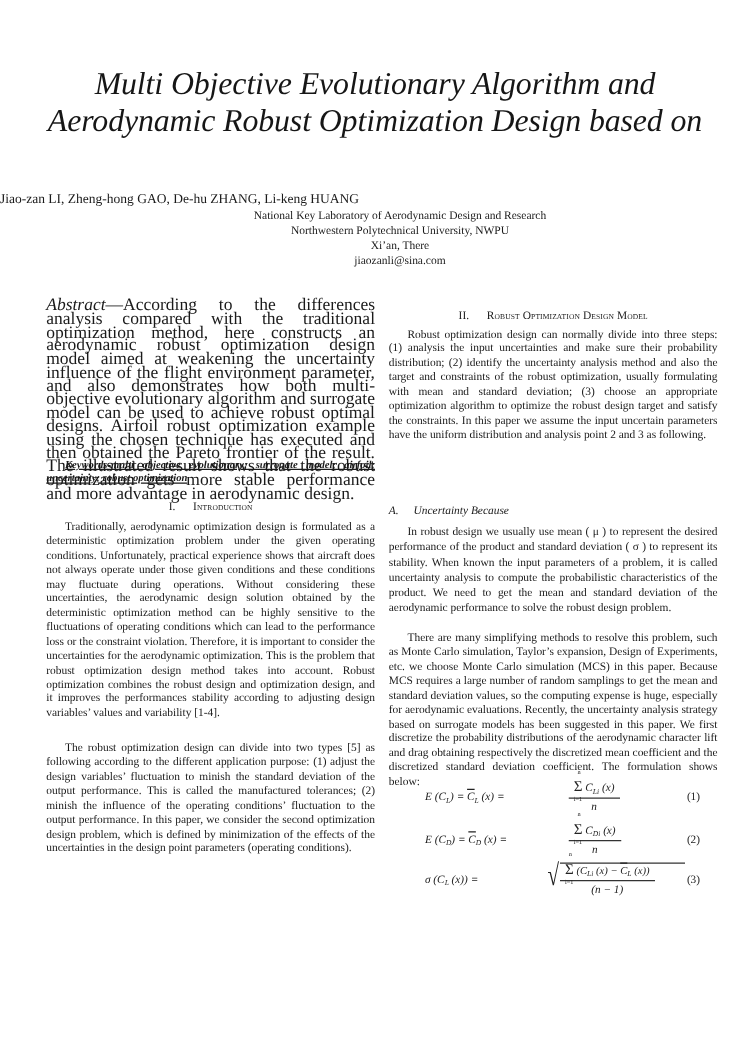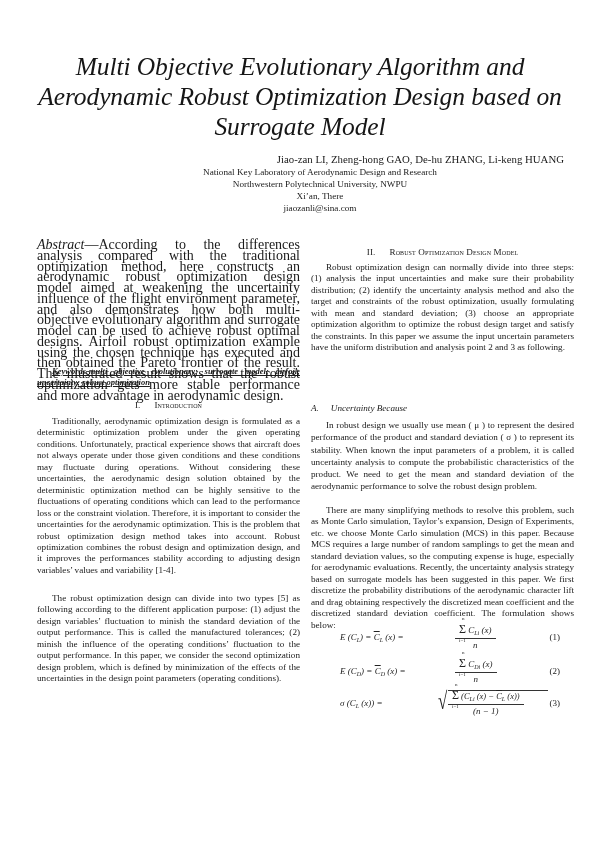--- a/index.html
+++ b/index.html
@@ -5,21 +5,21 @@
     * { margin: 0; padding: 0; box-sizing: border-box; }
     html, body { width: 600px; height: 850px; background: #ffffff; overflow: hidden; }
     body { position: relative; font-family: "Liberation Serif", "DejaVu Serif", serif; color: #1a1a1a; }
 
     .title {
       position: absolute; left: 30px; top: 52px; width: 540px;
       text-align: center; font-style: italic; font-size: 25.5px; line-height: 30px;
       color: #161616; letter-spacing: -0.1px;
     }
     .authors {
-      position: absolute; left: 0; top: 153px; width: 564px; text-align: right;
+      position: absolute; left: 0; top: 153px; width: 564px; text-align: left;
       font-size: 10.8px; line-height: 13px;
     }
     .affil {
       position: absolute; left: 0; width: 600px; text-align: center;
       font-size: 9.2px; line-height: 11.6px; margin-left: 20px;
     }
 
     .abstract { position: absolute; left: 37px; top: 240px; width: 263px;
       font-weight: normal; font-size: 14px; line-height: 10.75px; text-align: justify; }
     .abstract .lead { font-style: italic; }
@@ -50,21 +50,20 @@
     .sub { font-size: 6px; vertical-align: -2px; }
     .sqrt { position: absolute; top: -2px; font-style: normal; font-size: 24px; line-height: 30px; transform: scaleX(0.7); transform-origin: left; }
     .sqrt-bar { position: absolute; top: 2px; height: 0; border-top: 0.8px solid #333; }
   </style>
 </head>
 <body>
 
 <div class="title">
   <div>Multi Objective Evolutionary Algorithm and</div>
   <div>Aerodynamic Robust Optimization Design based on</div>
-  <div>Surrogate Model</div>
 </div>
 
 <div class="authors">Jiao-zan LI, Zheng-hong GAO, De-hu ZHANG, Li-keng HUANG</div>
 <div class="affil" style="top:167px">National Key Laboratory of Aerodynamic Design and Research</div>
 <div class="affil" style="top:179px">Northwestern Polytechnical University, NWPU</div>
 <div class="affil" style="top:191px">Xi’an, There</div>
 <div class="affil" style="top:203px">jiaozanli@sina.com</div>
 
 <div class="abstract">
   <span class="lead">Abstract</span><span>—</span><span>According to the differences analysis compared with the traditional optimization method, here constructs an aerodynamic robust optimization design model aimed at weakening the uncertainty influence of the flight environment parameter, and also demonstrates how both multi-objective evolutionary algorithm and surrogate model can be used to achieve robust optimal designs. Airfoil robust optimization example using the chosen technique has executed and then obtained the Pareto frontier of the result. The illustrated result shows that the robust optimization gets more stable performance and more advantage in aerodynamic design.</span>

